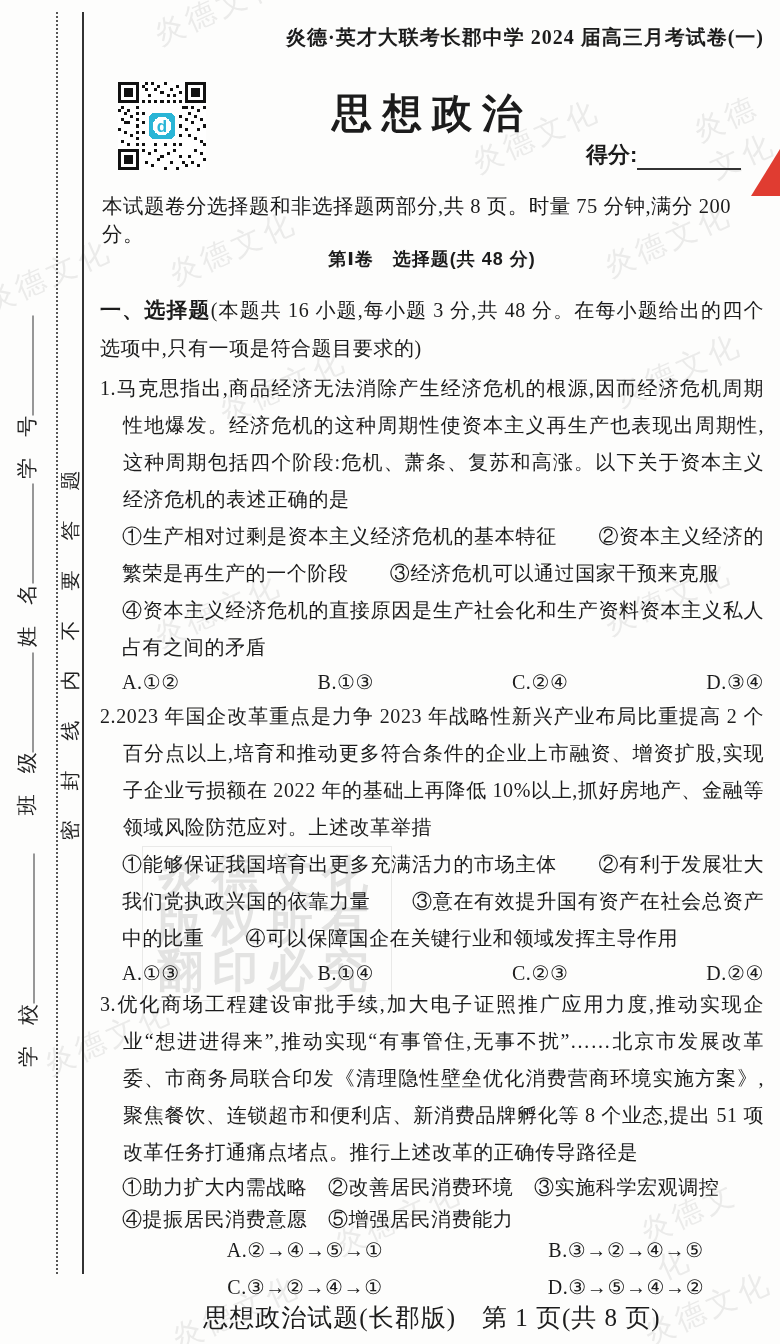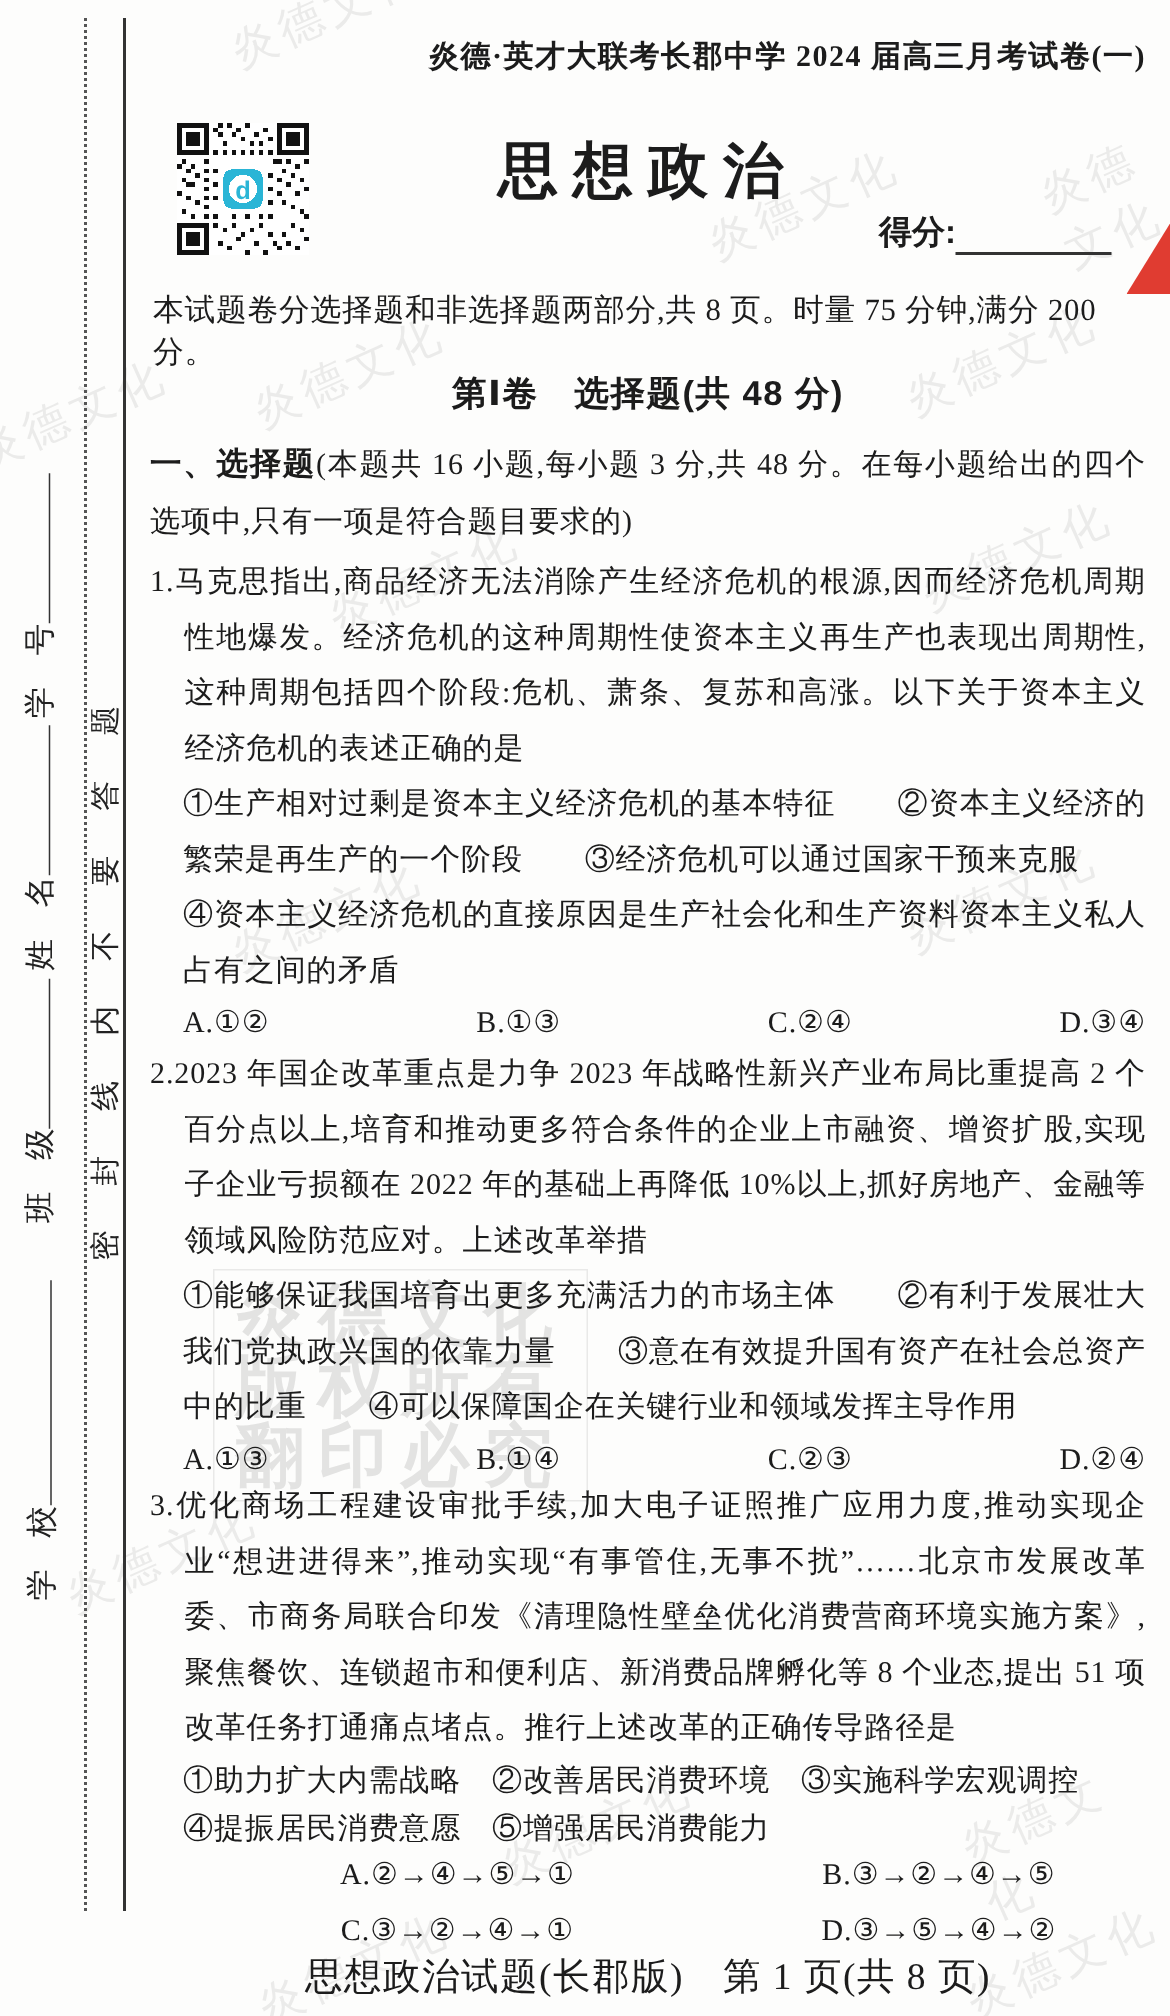--- a/index.html
+++ b/index.html
@@ -28,21 +28,21 @@
   .qr{left:118px;top:82px;width:88px;height:88px;}
   .subject{left:100px;top:86px;width:664px;text-align:center;font-size:40px;font-weight:bold;
       letter-spacing:10px;font-family:"Liberation Sans","DejaVu Sans",sans-serif;}
   .score{left:586px;top:140px;width:178px;display:flex;align-items:flex-end;}
   .score-label{font-size:22px;font-weight:bold;font-family:"Liberation Sans","DejaVu Sans",sans-serif;}
   .score-line{display:inline-block;width:104px;height:1.2em;border-bottom:2px solid #333;}
   .corner-red{left:751px;top:149px;width:29px;height:47px;background:#e03c31;
       clip-path:polygon(100% 0,100% 100%,0 100%);}
   
   .notice{left:102px;top:192px;width:662px;font-size:20.5px;letter-spacing:0.5px;}
-  .sec-title{left:100px;top:247px;width:664px;text-align:center;font-size:23px;font-weight:bold;
+  .sec-title{left:100px;top:247px;width:664px;text-align:center;font-size:18px;font-weight:bold;
       font-family:"Liberation Sans","DejaVu Sans",sans-serif;letter-spacing:1px;}
   .instr{left:100px;top:291px;width:664px;font-size:20px;line-height:38px;letter-spacing:0.6px;
       text-align:justify;}
   .instr b{font-family:"Liberation Sans","DejaVu Sans",sans-serif;font-size:21px;}
   .question{width:664px;left:100px;font-size:20px;line-height:37px;letter-spacing:0.6px;}
   .q1{top:370px;} .q2{top:698px;} .q3{top:986px;}
   .question p{margin:0;text-align:justify;}
   .stem{padding-left:23px;text-indent:-23px;}
   .items{padding-left:22px;white-space:pre-wrap;}
   .q3 .items{line-height:32px;}

